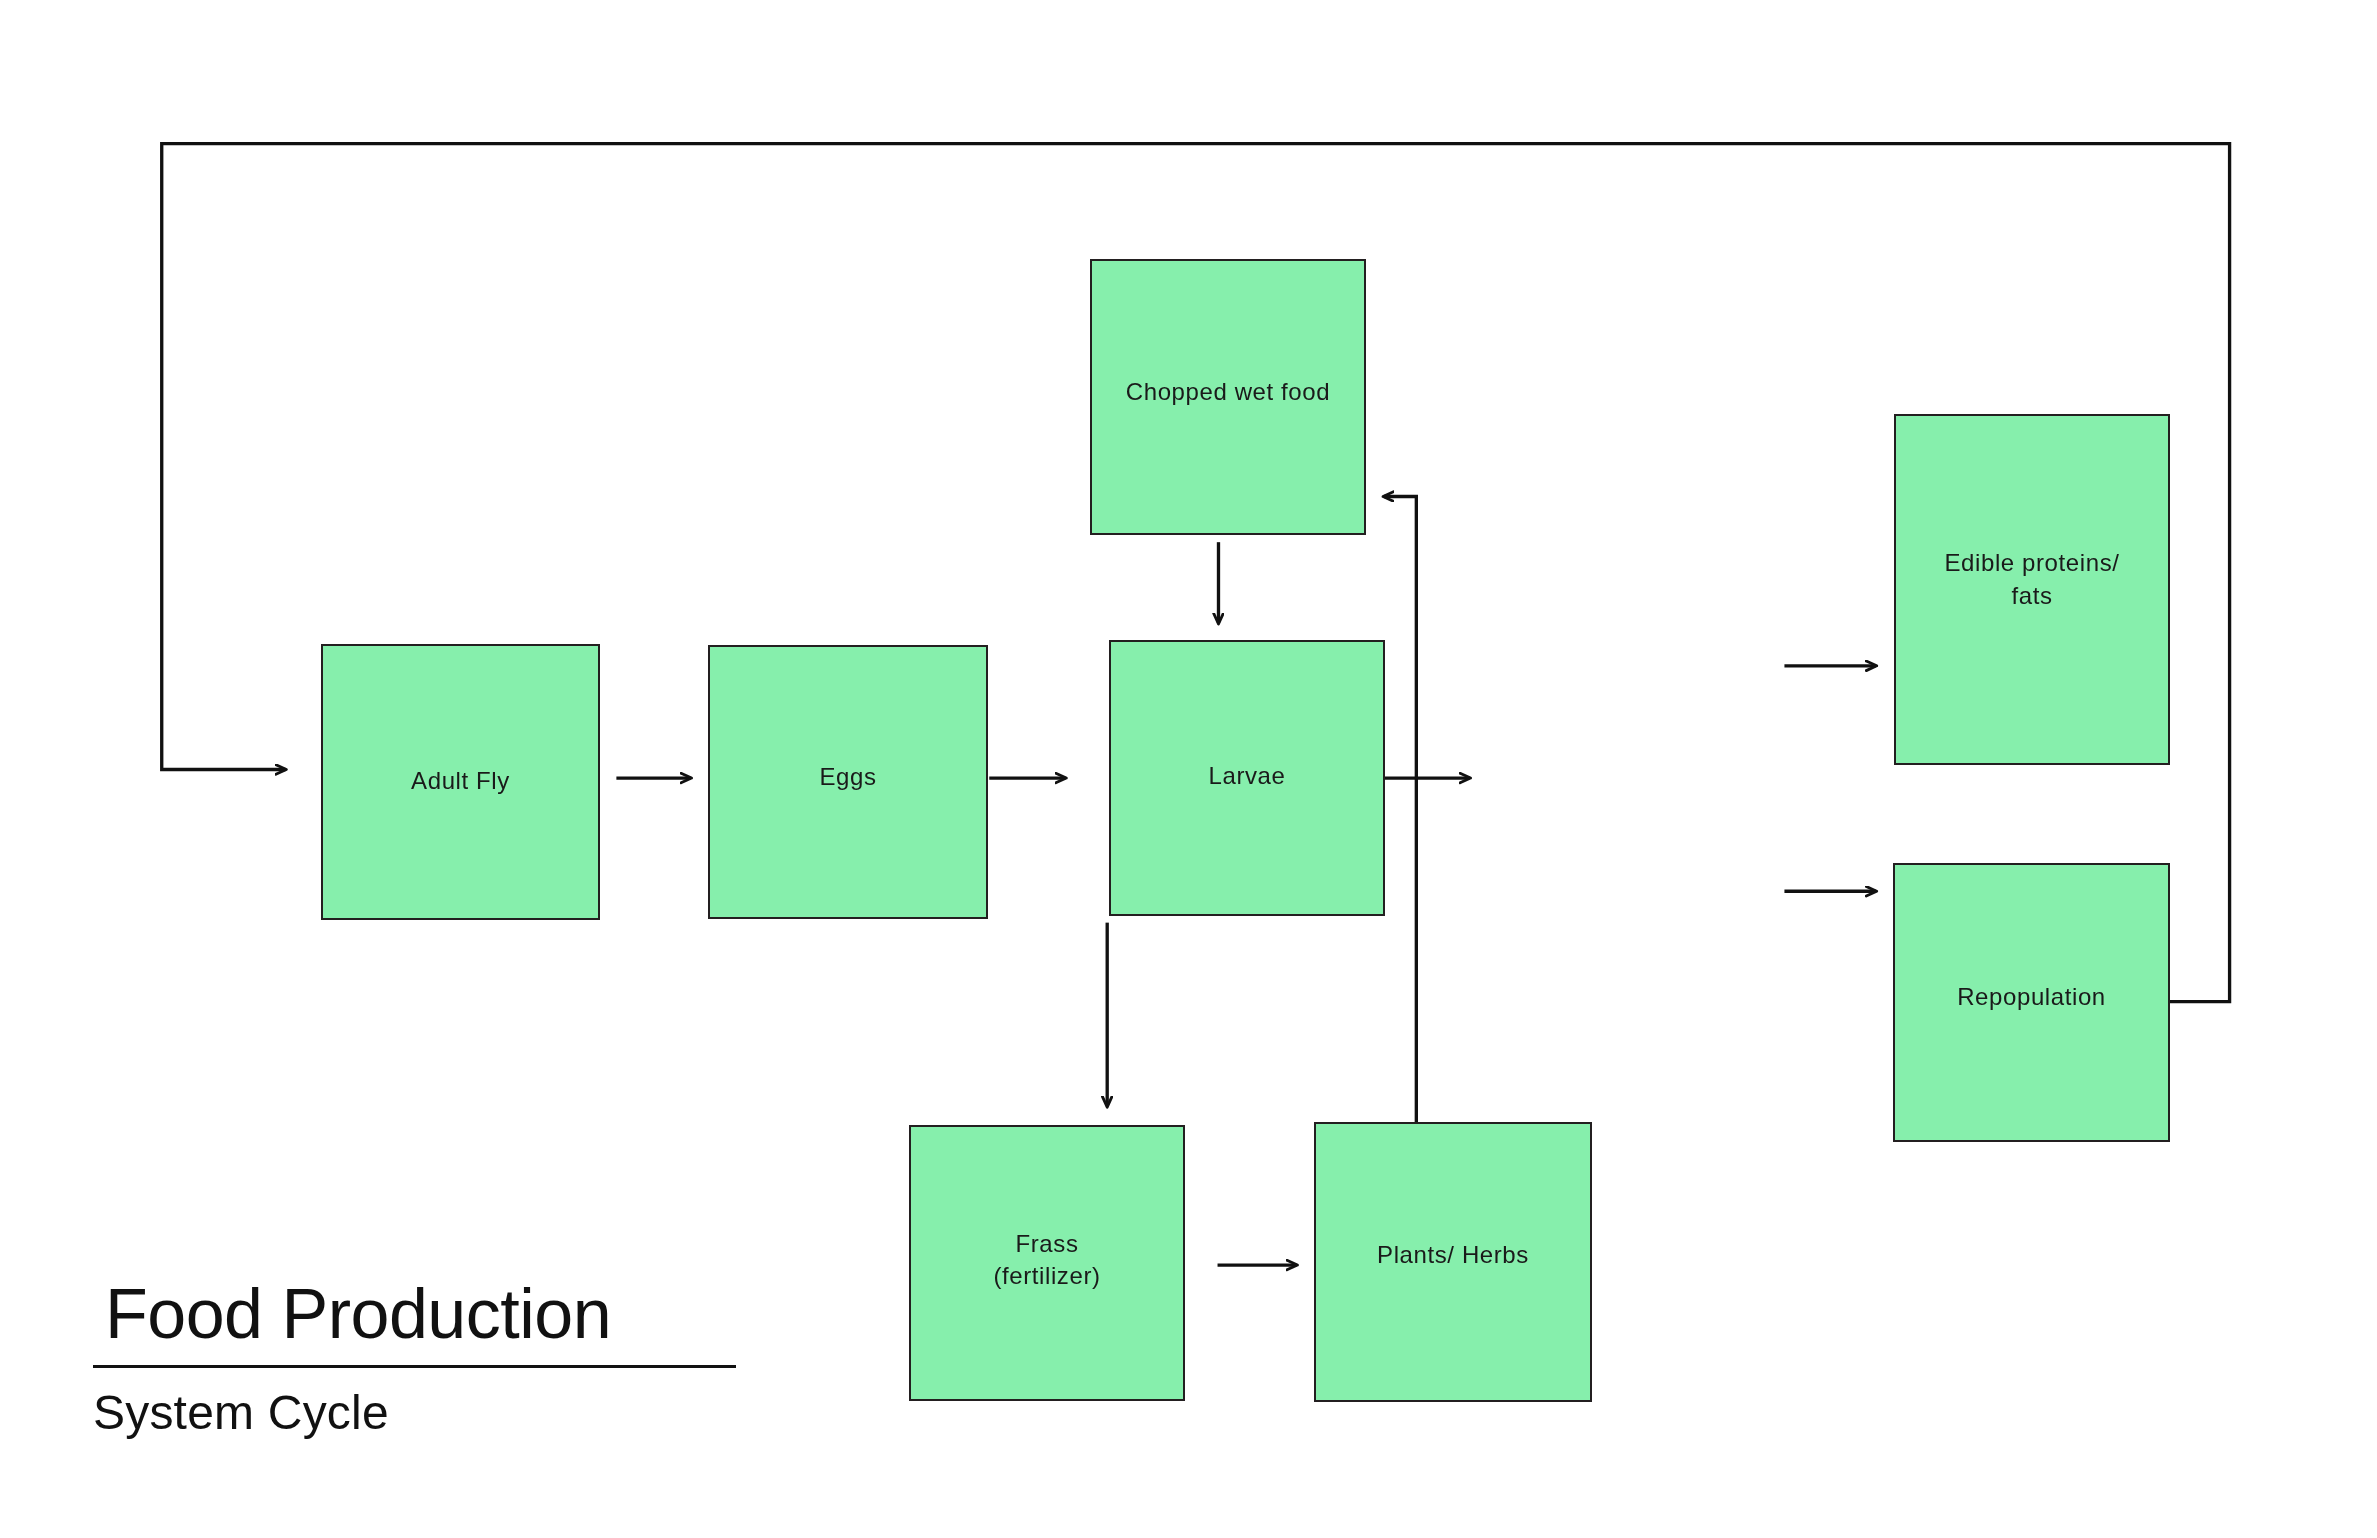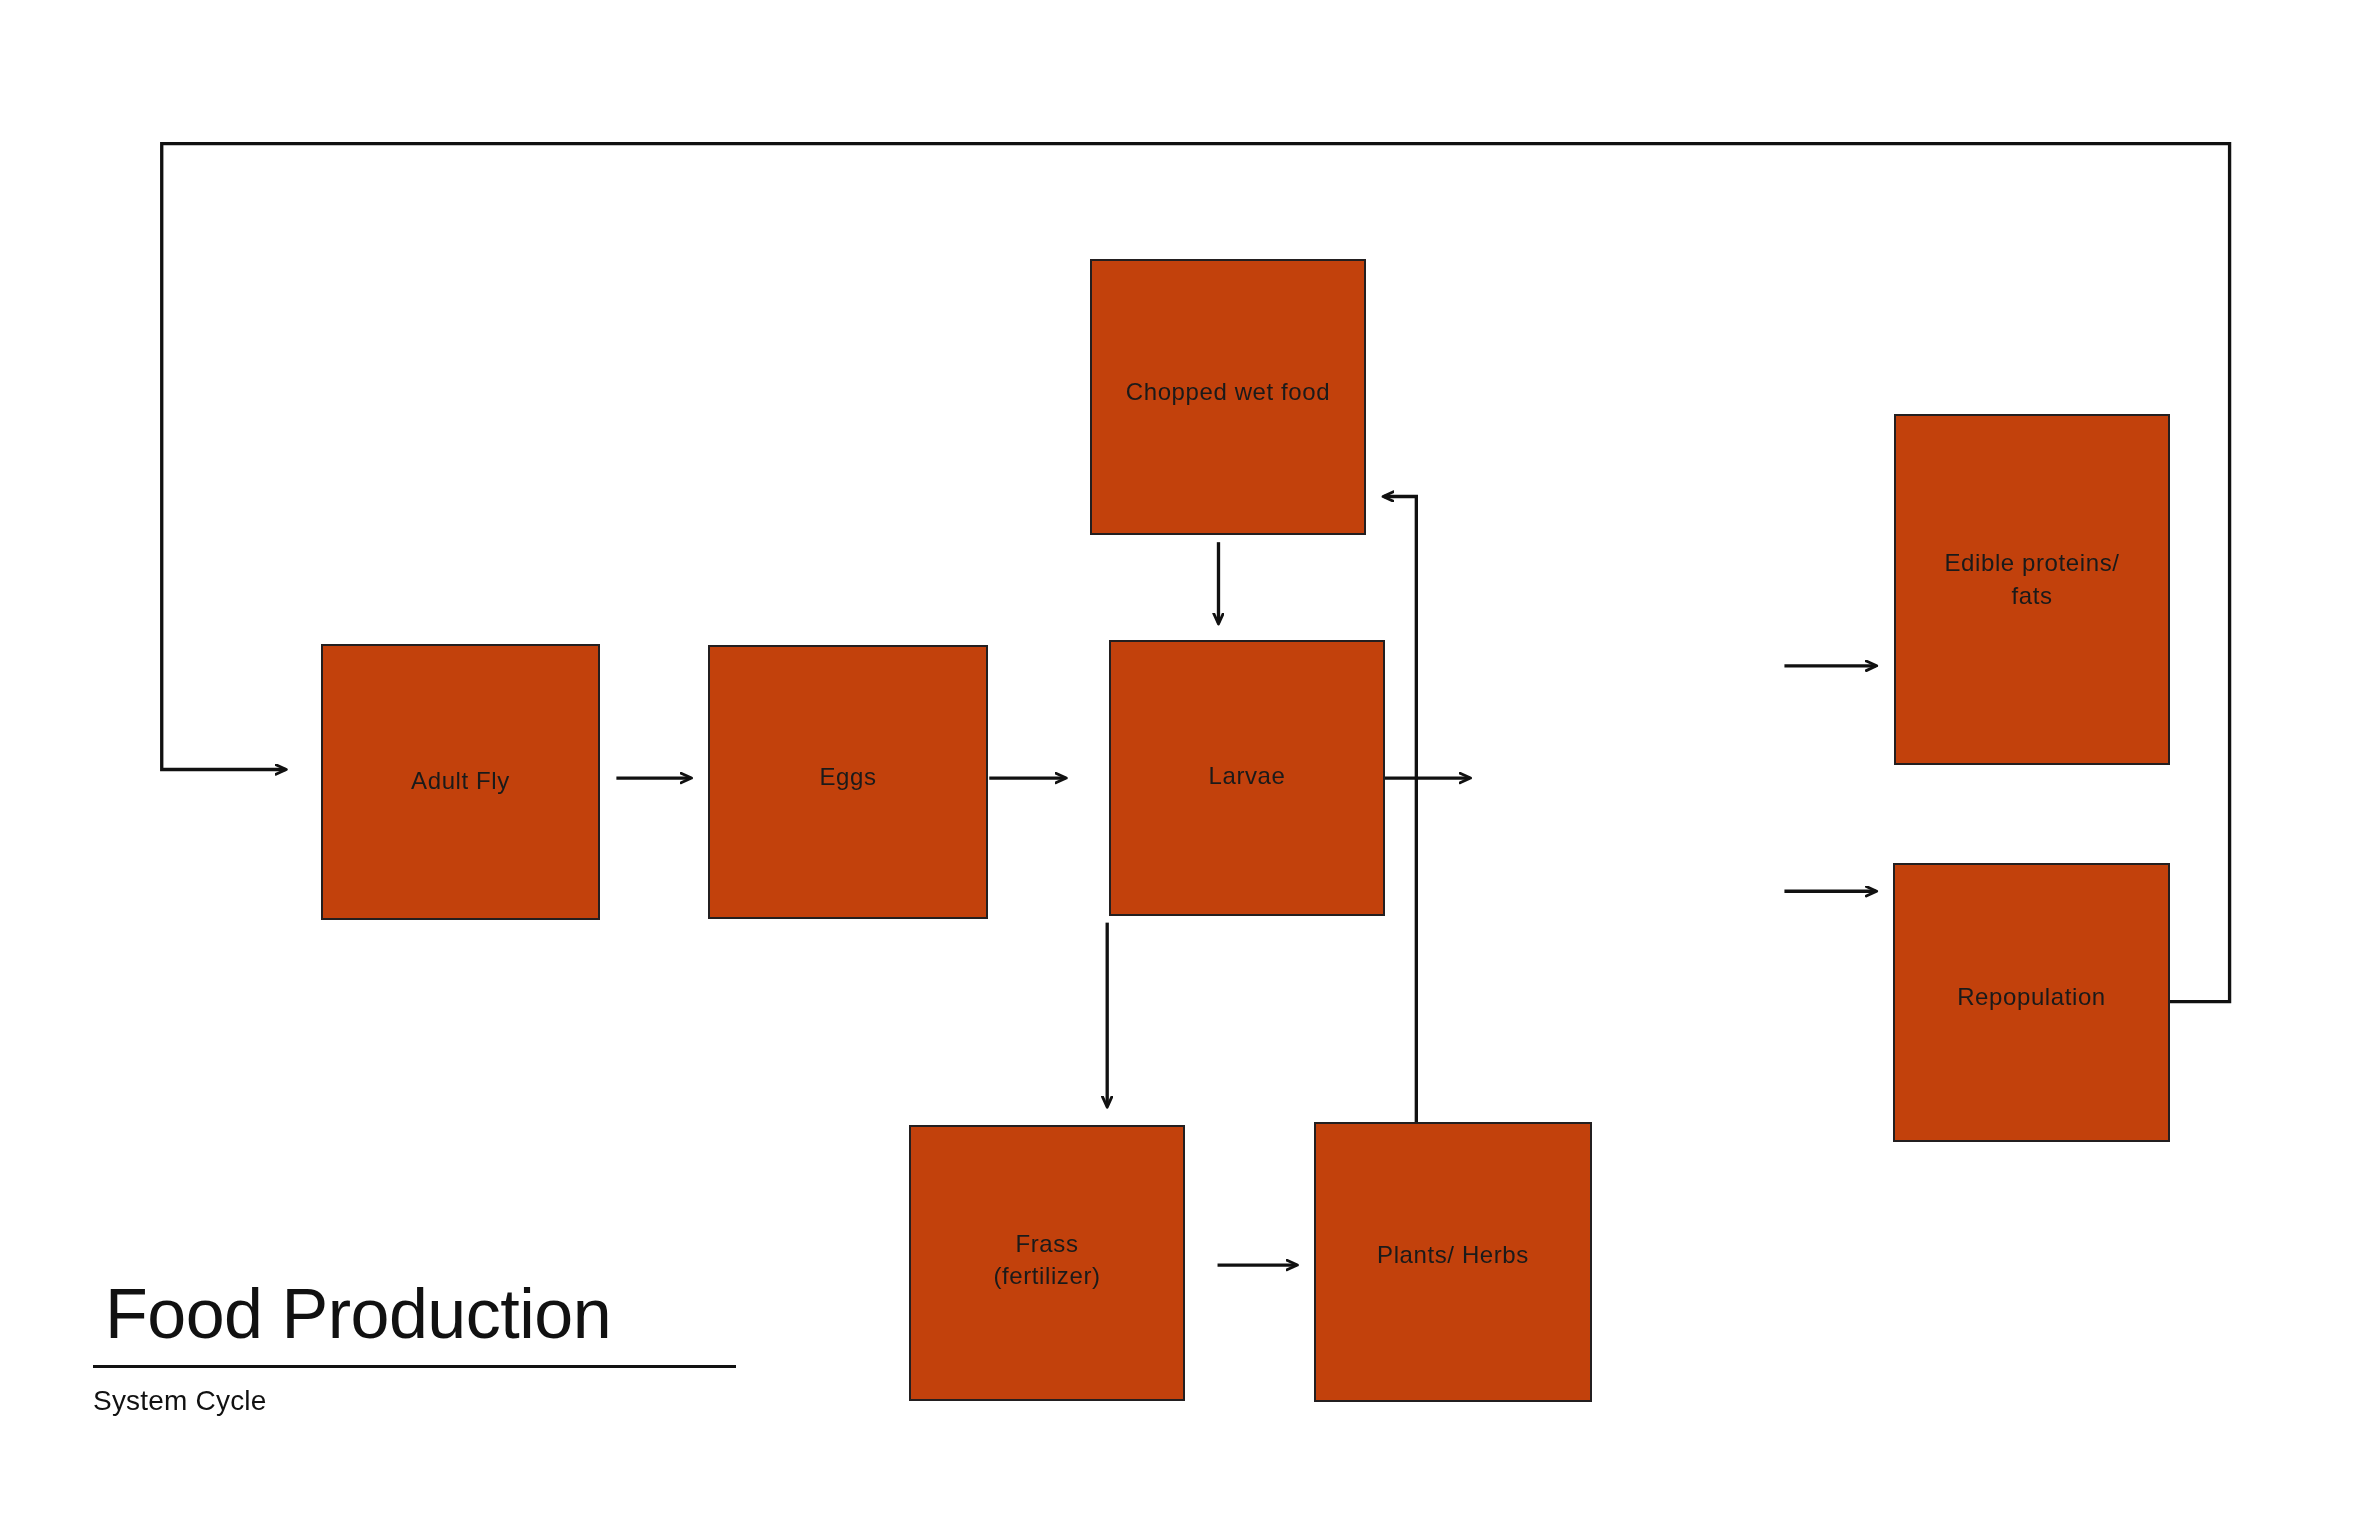--- a/index.html
+++ b/index.html
@@ -8,21 +8,21 @@
     width:2378px;height:1539px;
     font-family:"Liberation Sans", sans-serif;
     -webkit-font-smoothing:antialiased;
     position:relative;overflow:hidden;
   }
   #canvas{position:absolute;left:0;top:0;width:2378px;height:1539px;}
   #svg-layer{position:absolute;left:0;top:0;width:2378px;height:1539px;pointer-events:none;}
 
   .node{
     position:absolute;
-    background:#c2410c;
+    background:#86efac;
     border:2.9px solid #231f20;
     box-sizing:border-box;
     display:flex;
     align-items:center;
     justify-content:center;
     text-align:center;
   }
   .node-label{
     font-family:"Liberation Sans", sans-serif;
     font-size:24px;
@@ -62,21 +62,21 @@
     padding:0 0 3.8px 0;
   }
   #title-rule{
     width:643px;
     height:2.9px;
     background:#111111;
     margin:5.7px 0 0 0;
   }
   #title-sub{
     font-family:"Liberation Sans", sans-serif;
-    font-size:28px;
+    font-size:48px;
     font-weight:400;
     letter-spacing:0.2px;
     color:#111111;
     margin:17px 0 0 0;
     padding:0;
   }
 </style>
 </head>
 <body>
 

